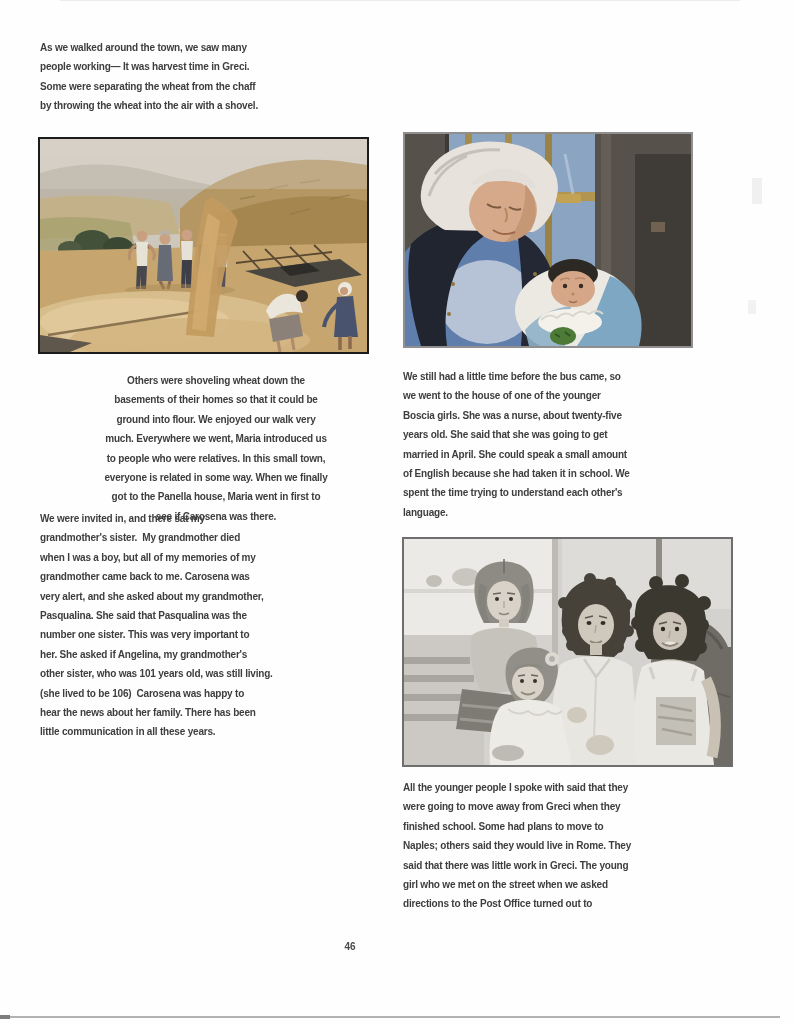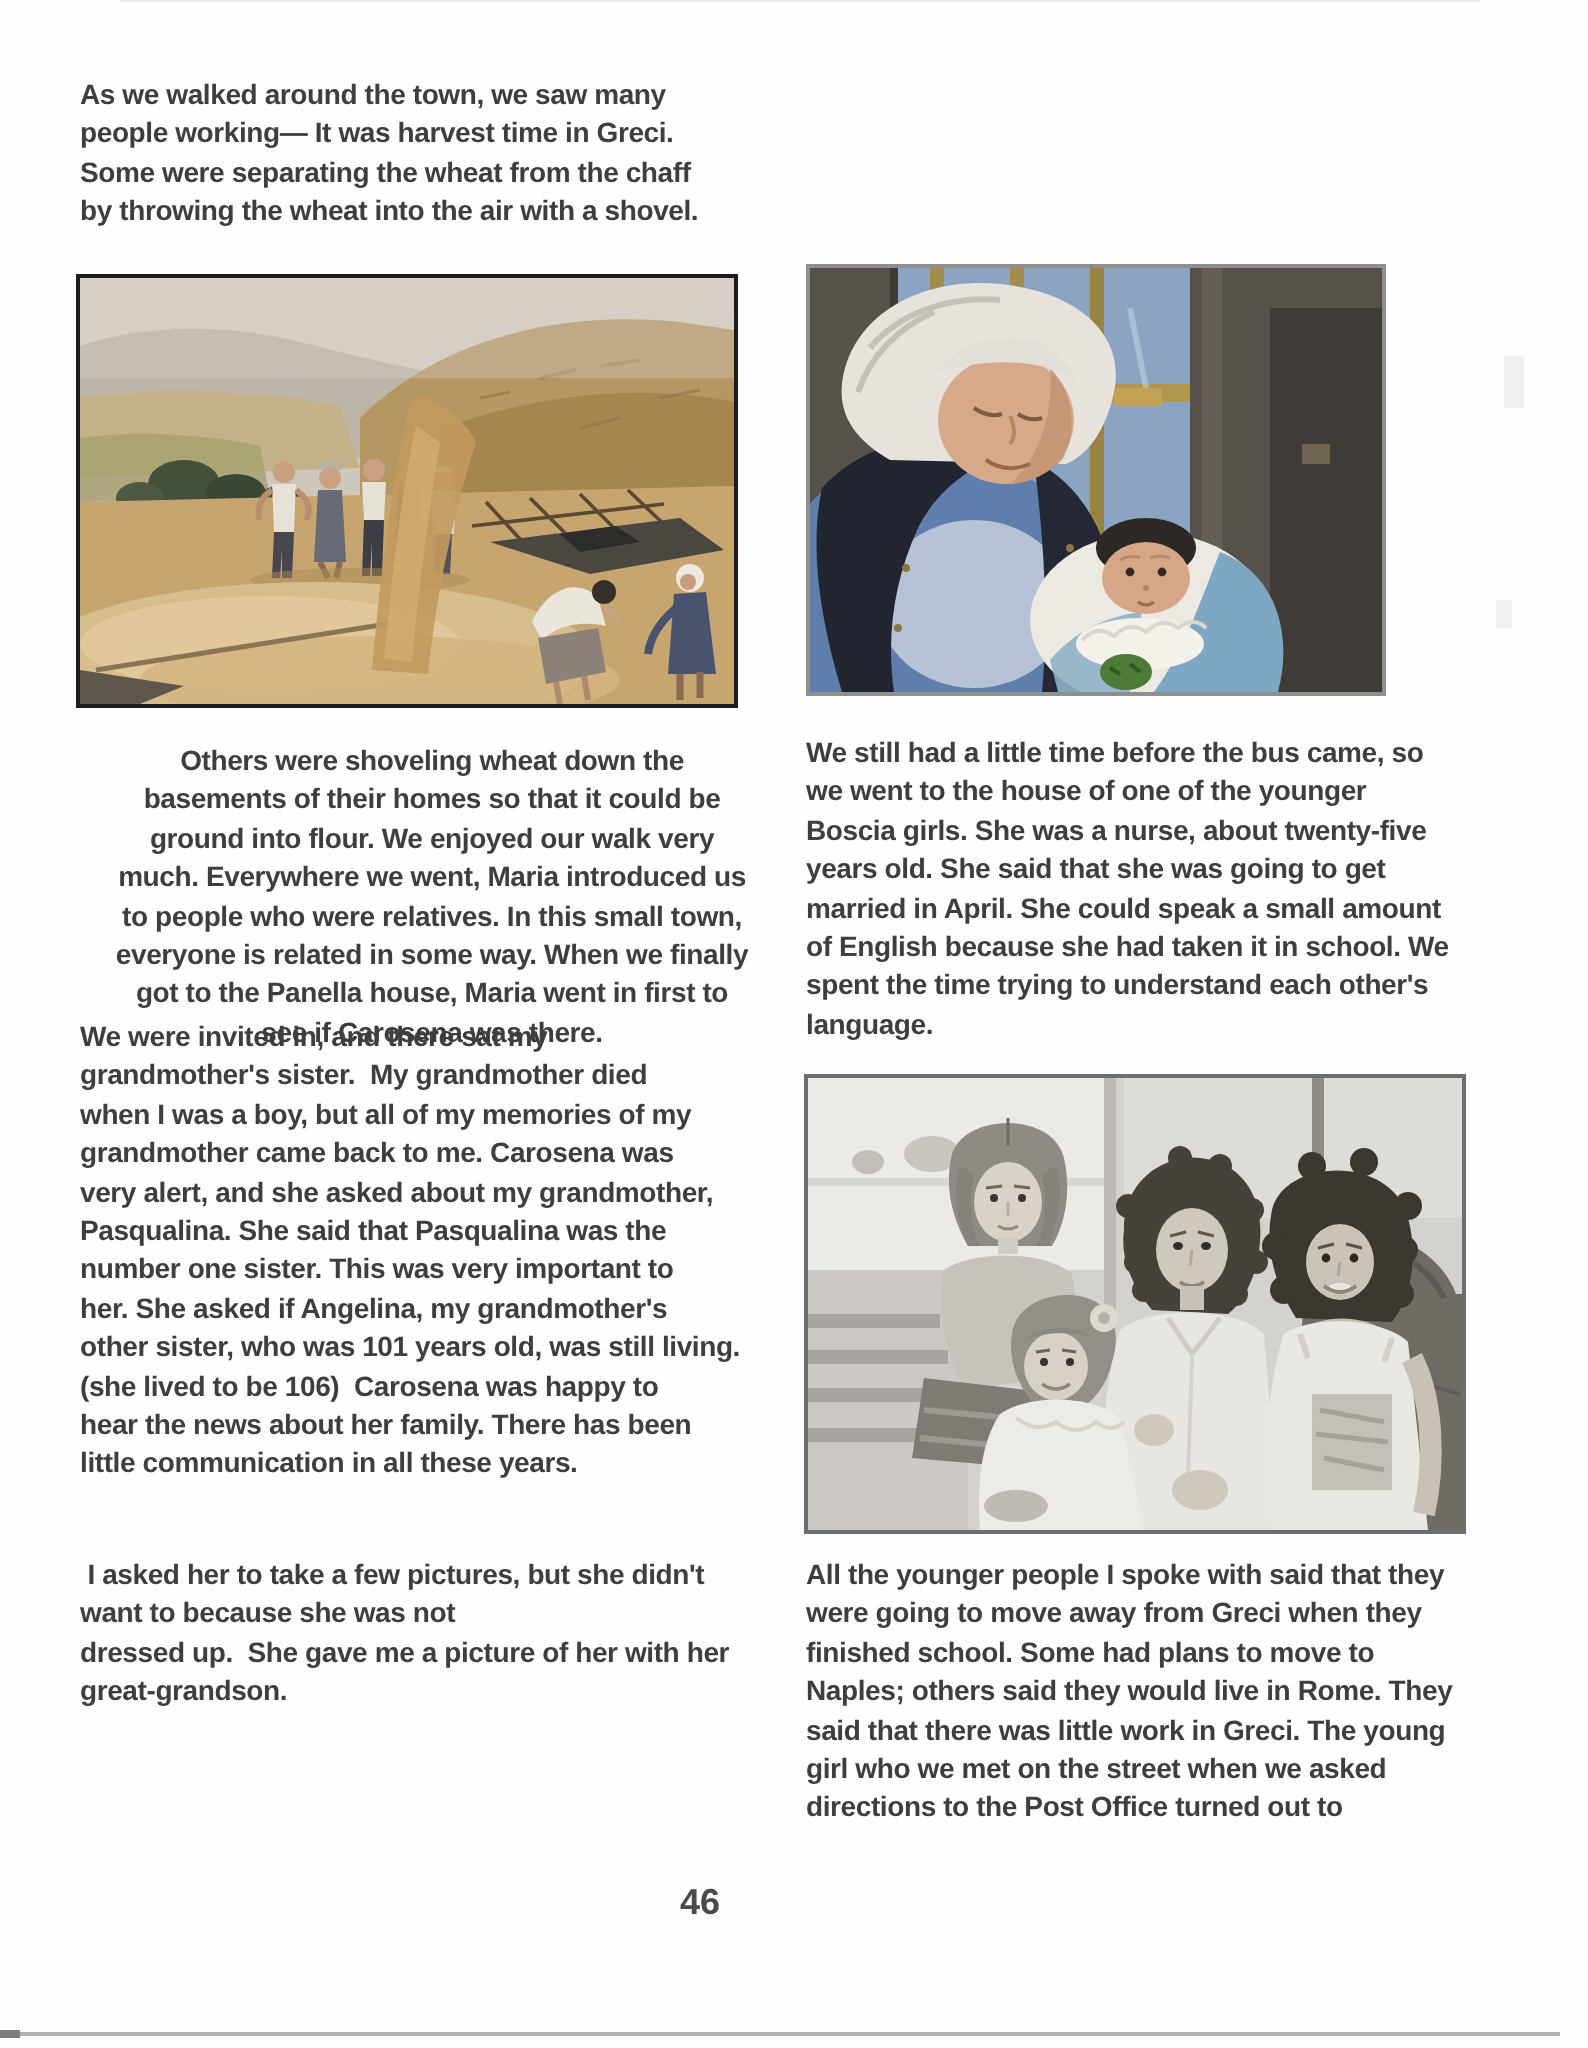--- a/index.html
+++ b/index.html
@@ -1,36 +1,36 @@
 <!DOCTYPE html>
 <html><head>
 <meta charset="utf-8">
 <style>
   html,body{margin:0;padding:0;background:#ffffff;}
   .page{position:relative;width:794px;height:1024px;margin:0 auto;background:#fefefe;overflow:hidden;
         font-family:"Liberation Sans",sans-serif;}
-  .para{position:absolute;font-weight:700;font-size:14px;line-height:19.4px;color:#3e3e3e;
+  .para{position:absolute;font-weight:700;font-size:10px;line-height:19.4px;color:#3e3e3e;
         letter-spacing:-0.2px;white-space:pre;}
   .col-left{left:40px;width:352px;}
   .col-right{left:403px;width:372px;}
   #p-l1{top:38px;}
   #p-l2{top:371px;text-align:center;}
   #p-l3{top:509px;}
   #p-l4{top:778px;}
   #p-l5{top:874px;}
   #p-r1{top:38px;}
   #p-r2{top:367px;}
   #p-r3{top:778px;}
   .photo{position:absolute;overflow:hidden;}
   .photo svg{display:block;width:100%;height:100%;}
   #photo-harvest{left:38px;top:137px;width:327px;height:213px;border:2px solid #1c1c1c;}
   #photo-grandmother{left:403px;top:132px;width:286px;height:212px;border:2px solid #8f8f8f;}
   #photo-girls{left:402px;top:537px;width:327px;height:226px;border:2px solid #6e6e6e;}
   .page-number{position:absolute;top:941px;left:280px;width:140px;text-align:center;
-        font-weight:700;font-size:18px;color:#4a4a4a;}
+        font-weight:700;font-size:10px;color:#4a4a4a;}
   .artifact{position:absolute;}
   #scan-top-line{top:0;left:60px;width:680px;height:1px;background:#ececec;}
   #scan-bottom-line{top:1016px;left:8px;width:772px;height:2px;background:#b2b2b2;}
   #scan-bottom-tick{top:1015px;left:0;width:10px;height:4px;background:#7e7e7e;}
   #scan-margin-mark1{top:178px;left:752px;width:10px;height:26px;background:#f0f0f0;}
   #scan-margin-mark2{top:300px;left:748px;width:8px;height:14px;background:#f2f2f2;}
 </style>
 </head>
 <body>
 
@@ -123,24 +123,20 @@
 when I was a boy, but all of my memories of my
 grandmother came back to me. Carosena was
 very alert, and she asked about my grandmother,
 Pasqualina. She said that Pasqualina was the
 number one sister. This was very important to
 her. She asked if Angelina, my grandmother's
 other sister, who was 101 years old, was still living.
 (she lived to be 106)  Carosena was happy to
 hear the news about her family. There has been
 little communication in all these years.</div>
-  <div class="para col-left" id="p-l4"> I asked her to take a few pictures, but she didn't
-want to because she was not
-dressed up.  She gave me a picture of her with her
-great-grandson.</div>
 
 
   <div class="photo" id="photo-grandmother">
     <svg viewBox="0 0 286 212" preserveAspectRatio="none">
       <rect width="286" height="212" fill="#57514b"></rect>
       <rect x="40" y="0" width="150" height="160" fill="#8ba4c2"></rect>
       <rect x="40" y="0" width="4" height="160" fill="#3c3a36"></rect>
       <rect x="60" y="0" width="7" height="160" fill="#a38b4c"></rect>
       <rect x="100" y="0" width="7" height="160" fill="#a38b4c"></rect>
       <rect x="140" y="0" width="7" height="160" fill="#9a8245"></rect>

